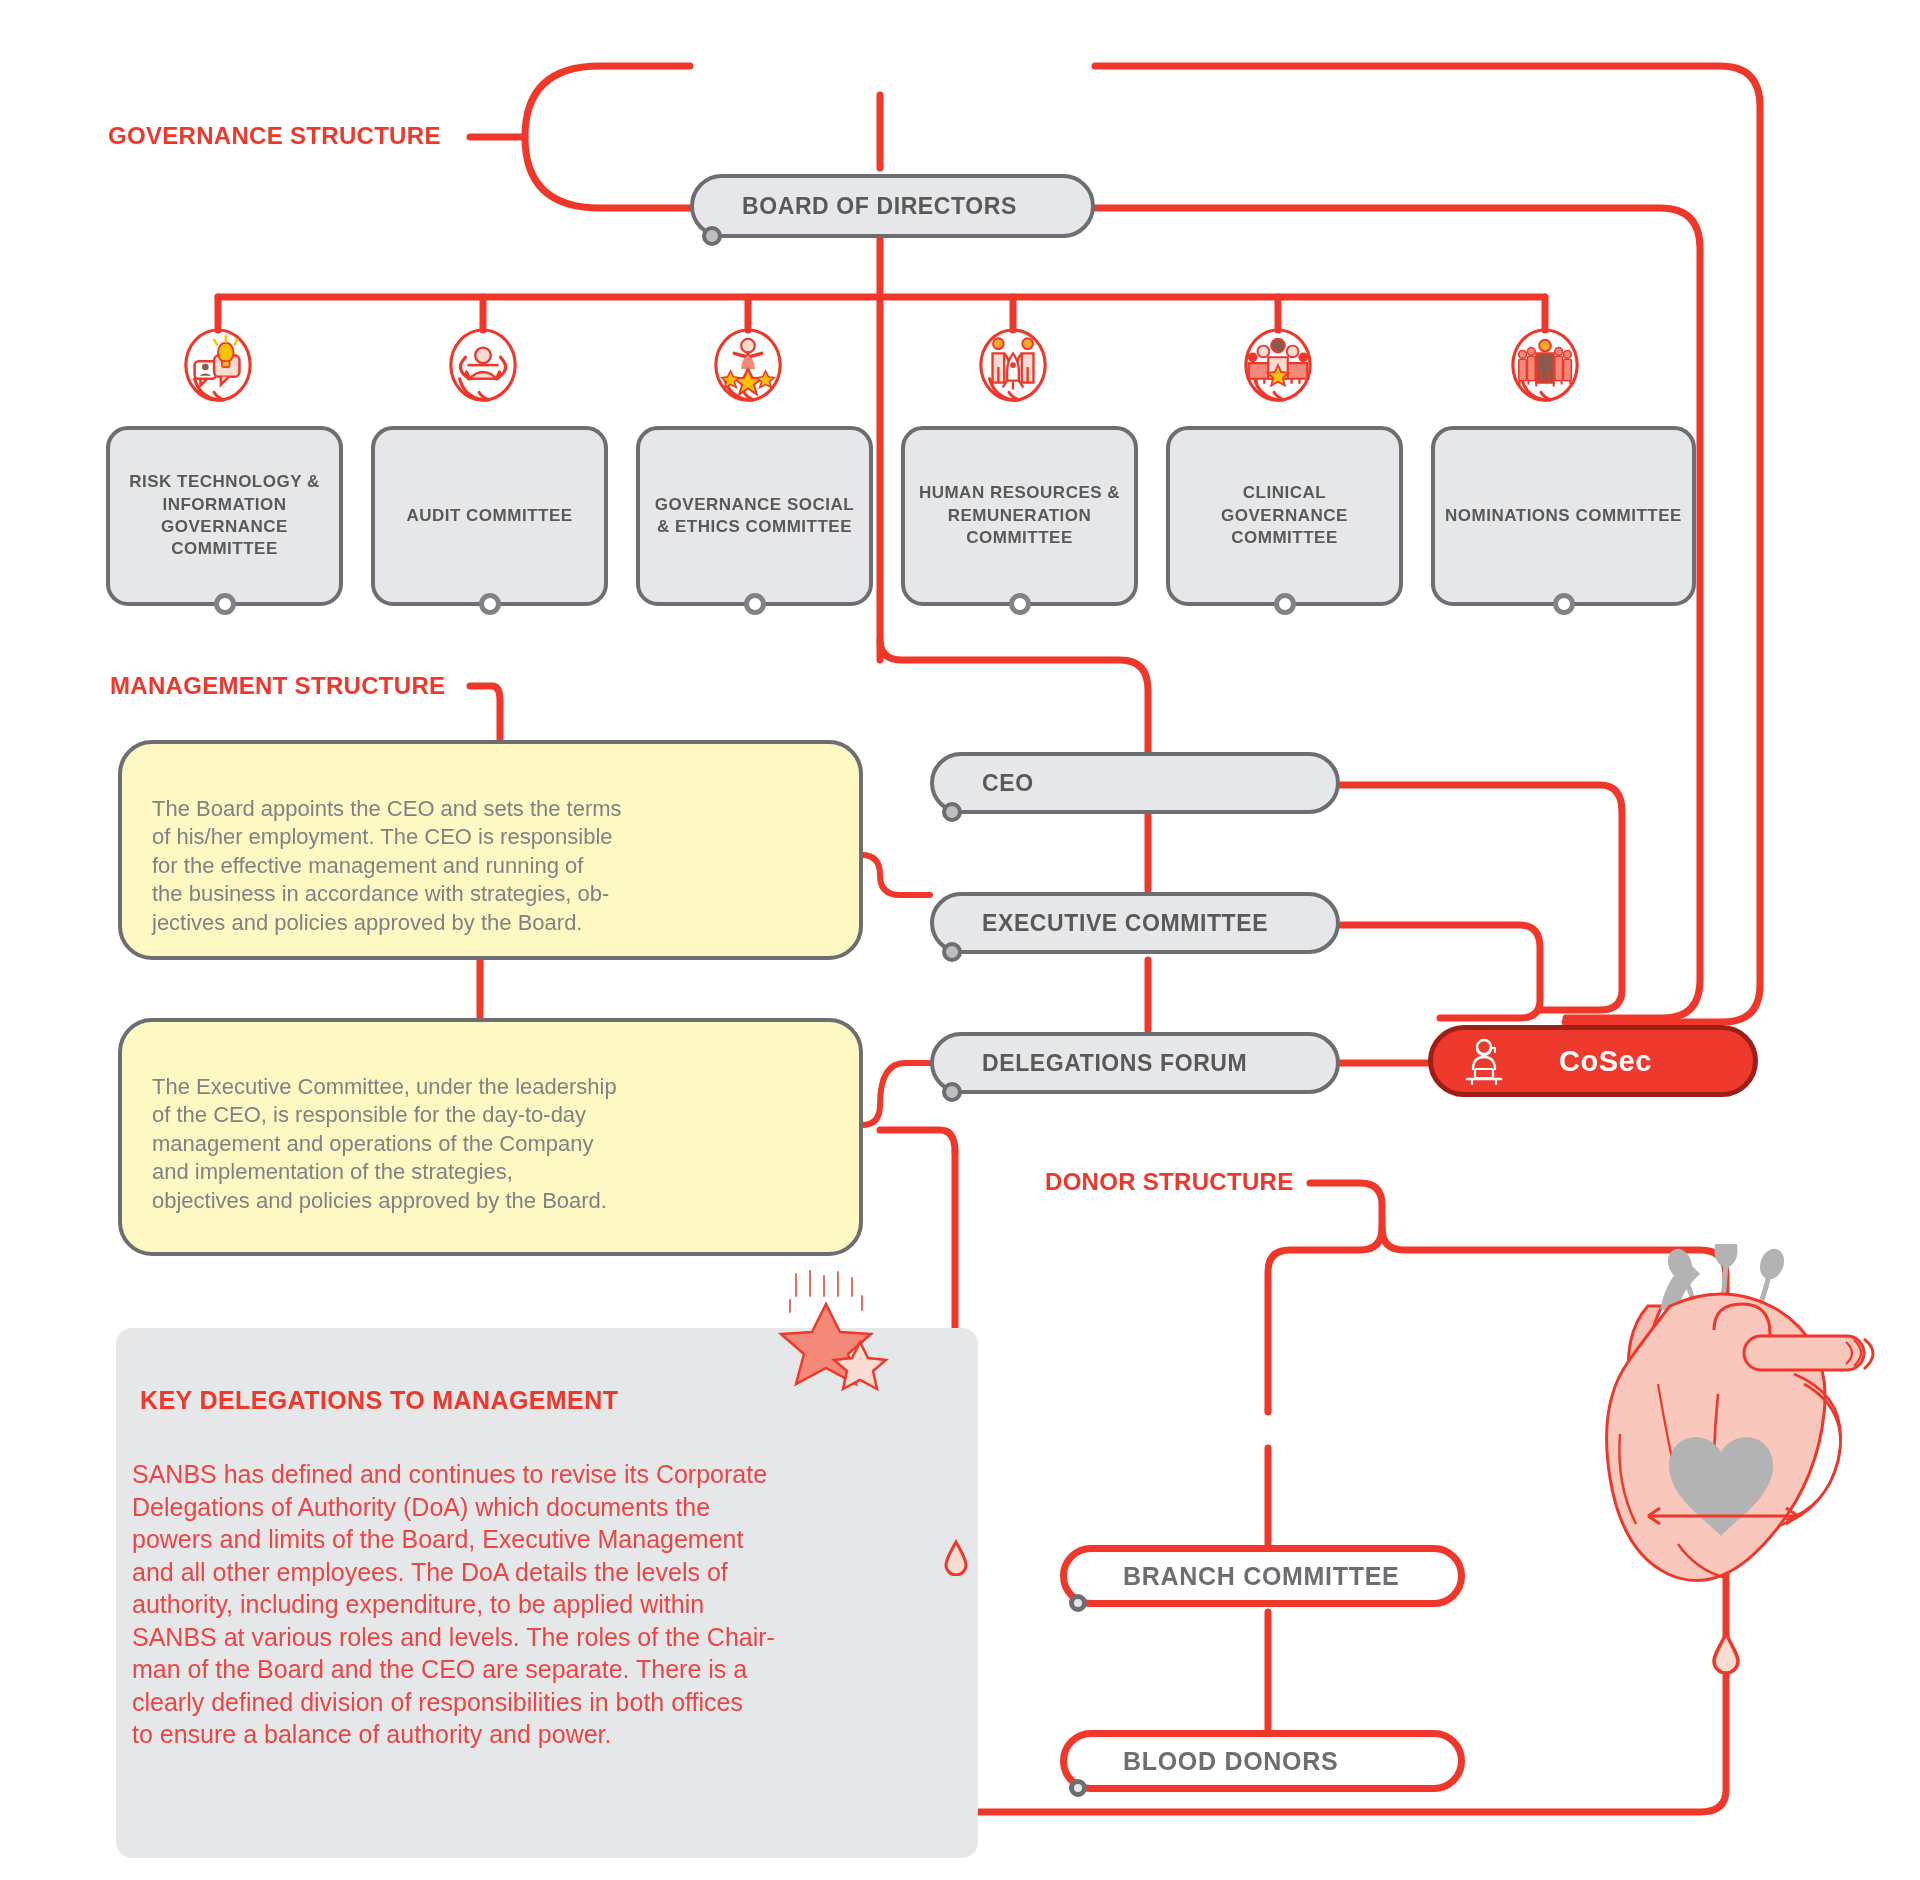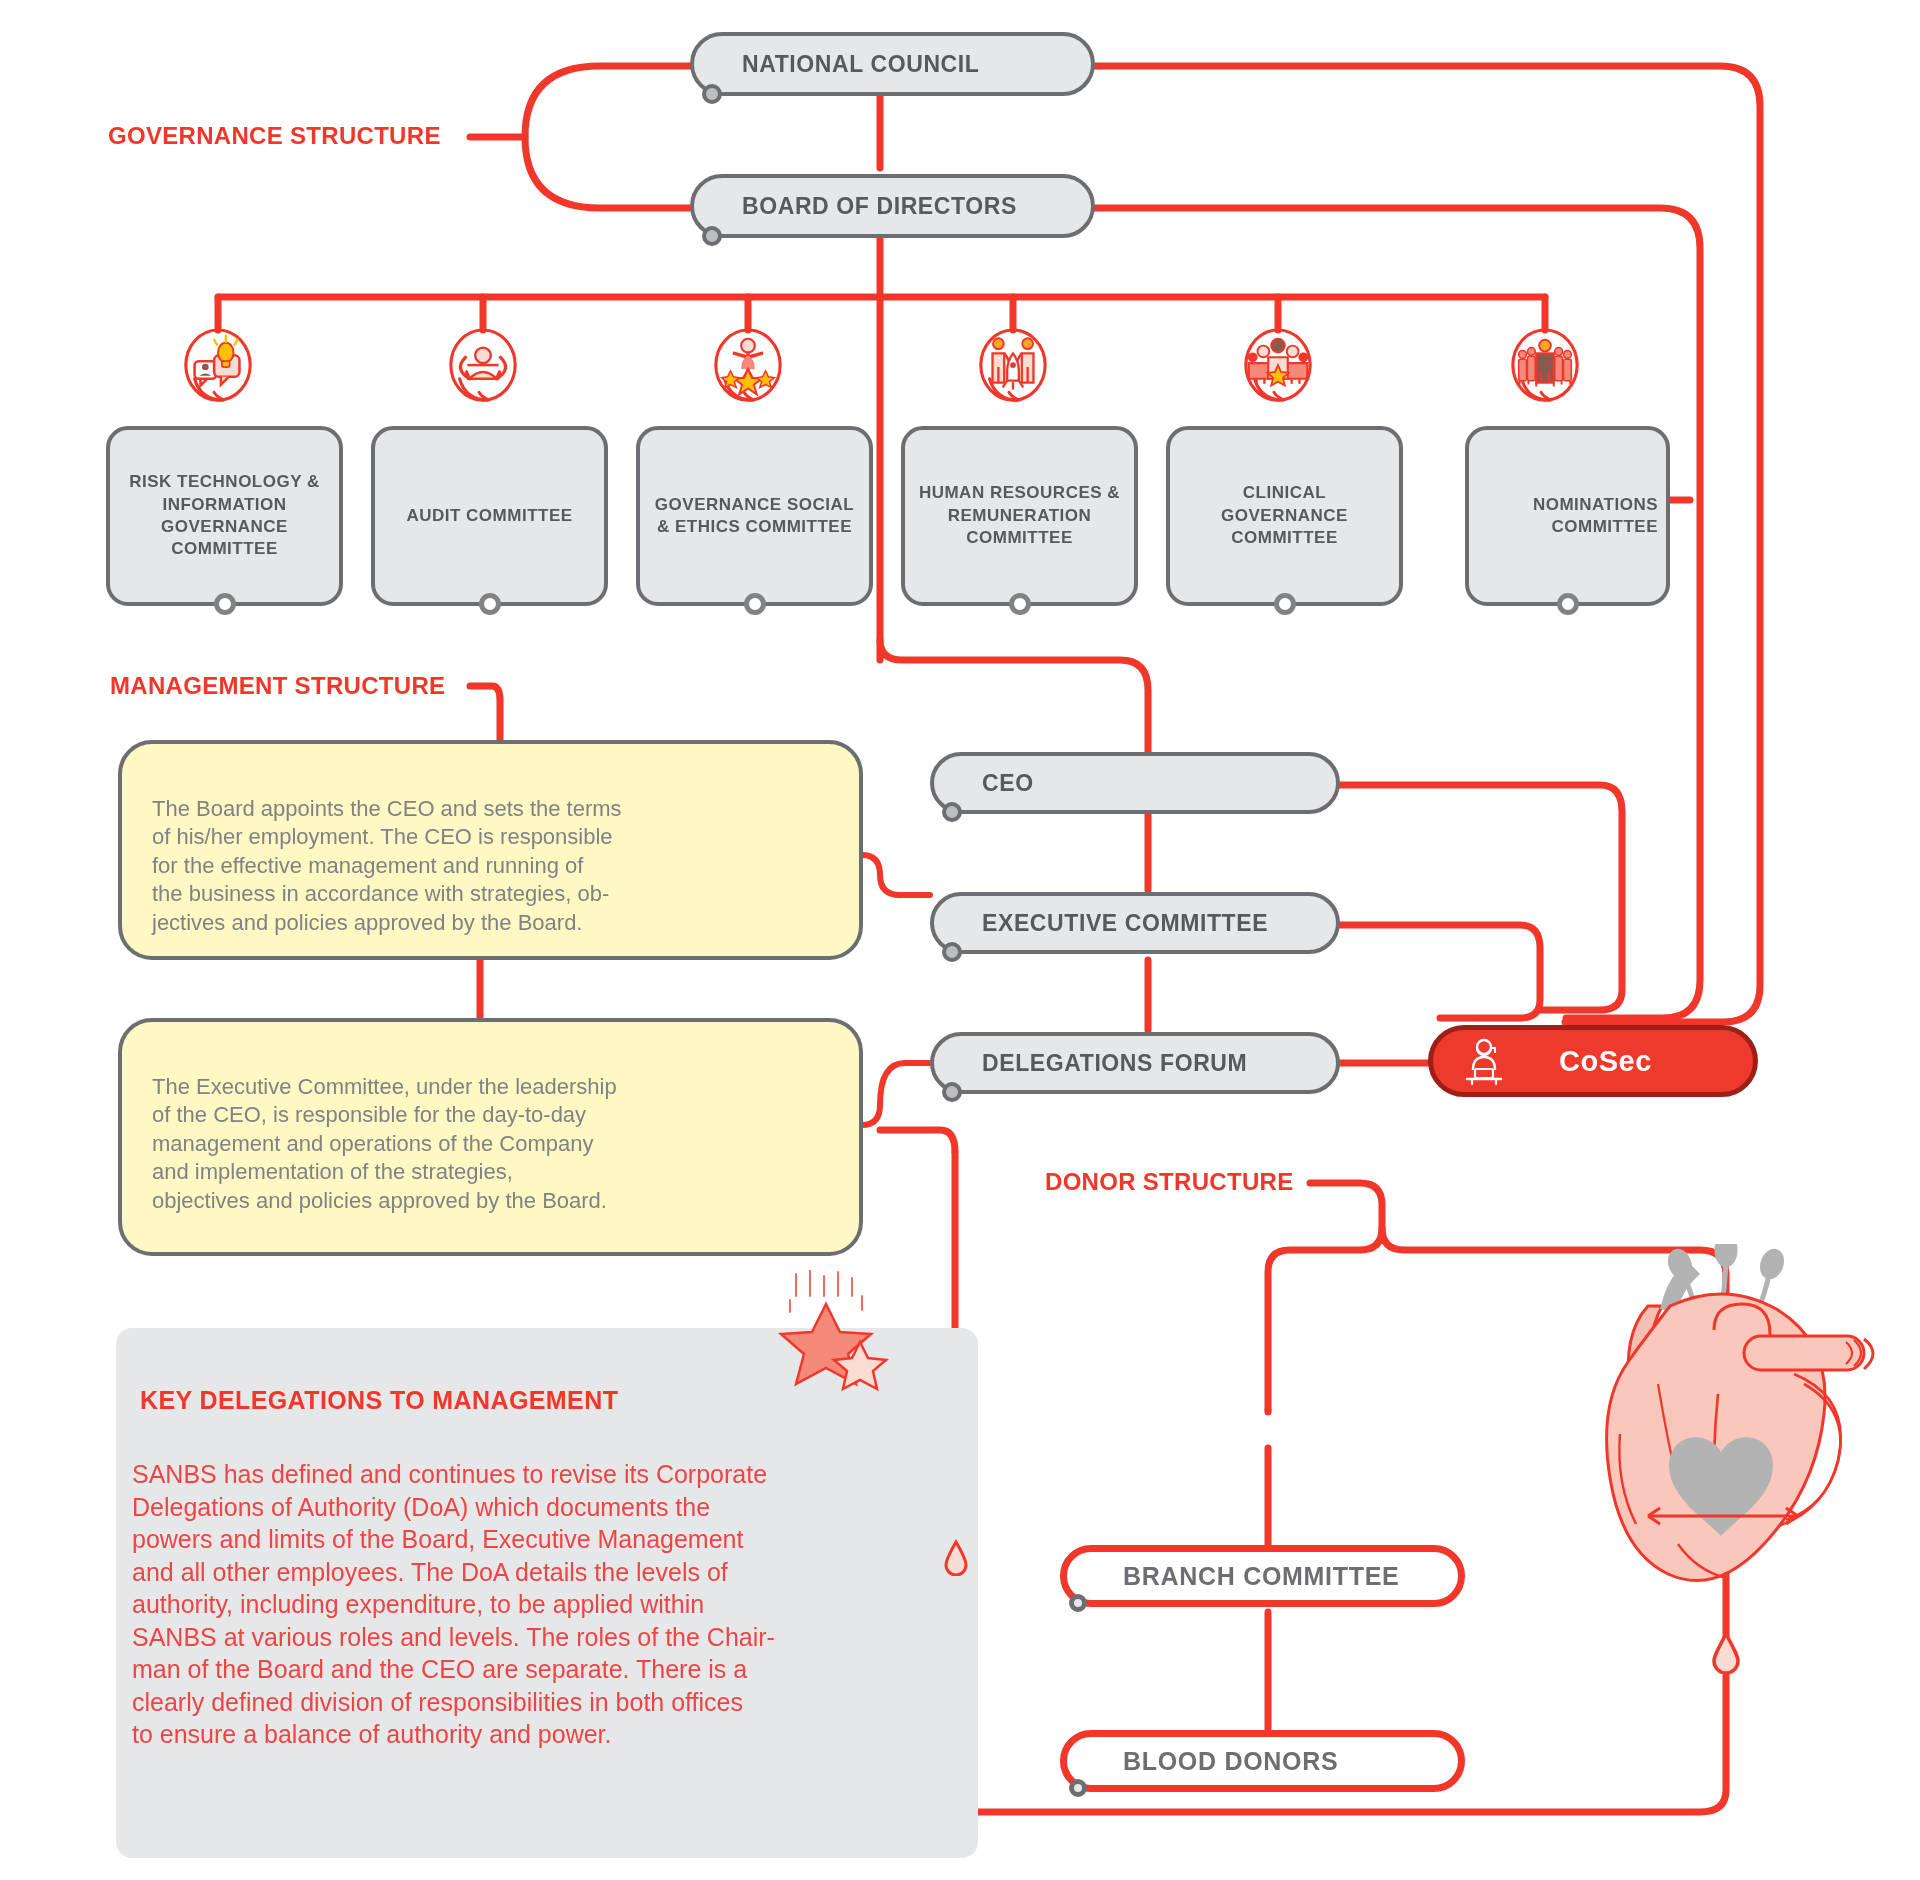--- a/index.html
+++ b/index.html
@@ -241,24 +241,20 @@
     <path class="wire" d="M 1726,1300 L 1726,1790 Q 1726,1812 1700,1812 L 960,1812"></path>
 
     <path class="wire" d="M 955,1152 Q 955,1130 940,1130 L 880,1130"></path>
     <path class="wire" d="M 955,1152 L 955,1790"></path>
   </svg>
 
   <div class="section-title" style="left:108px; top:122px;">GOVERNANCE STRUCTURE</div>
   <div class="section-title" style="left:110px; top:672px;">MANAGEMENT STRUCTURE</div>
   <div class="section-title" style="left:1045px; top:1168px;">DONOR STRUCTURE</div>
 
-  <div class="pill" style="left:690px; top:32px; width:405px; height:64px;">
-    <span>NATIONAL COUNCIL</span>
-    <span class="knob"></span>
-  </div>
 
   <div class="pill" style="left:690px; top:174px; width:405px; height:64px;">
     <span>BOARD OF DIRECTORS</span>
     <span class="knob"></span>
   </div>
 
   <div class="badge" style="left:179px; top:328px;">
     <svg viewBox="0 0 80 84">
       <ellipse cx="40" cy="38" rx="33" ry="36" fill="none" stroke="#f0372a" stroke-width="3.2"></ellipse>
       <path d="M16 52 q6 22 30 22 q-8 -4 -10 -8" fill="none" stroke="#f0372a" stroke-width="3.2" stroke-linecap="round"></path>
@@ -375,21 +371,21 @@
 REMUNERATION
 COMMITTEE</span>
     <span class="card-knob"></span>
   </div>
   <div class="card" style="left:1166px; top:426px; width:237px; height:180px;">
     <span>CLINICAL
 GOVERNANCE
 COMMITTEE</span>
     <span class="card-knob"></span>
   </div>
-  <div class="card" style="left:1465px; top:426px; width:205px; height:180px;text-align:right;">
+  <div class="card" style="left:1431px; top:426px; width:265px; height:180px;">
     <span>NOMINATIONS
 COMMITTEE</span>
     <span class="card-knob"></span>
   </div>
 
   <div class="pill" style="left:930px; top:752px; width:410px; height:62px;">
     <span>CEO</span>
     <span class="knob"></span>
   </div>
   <div class="pill" style="left:930px; top:892px; width:410px; height:62px;">

